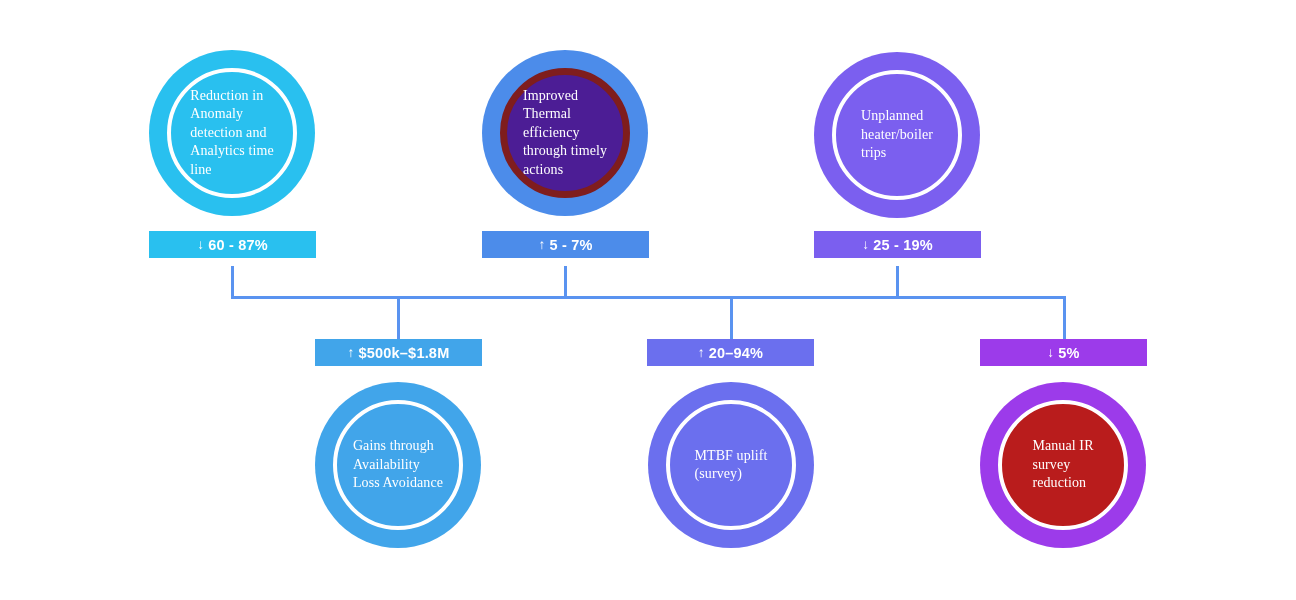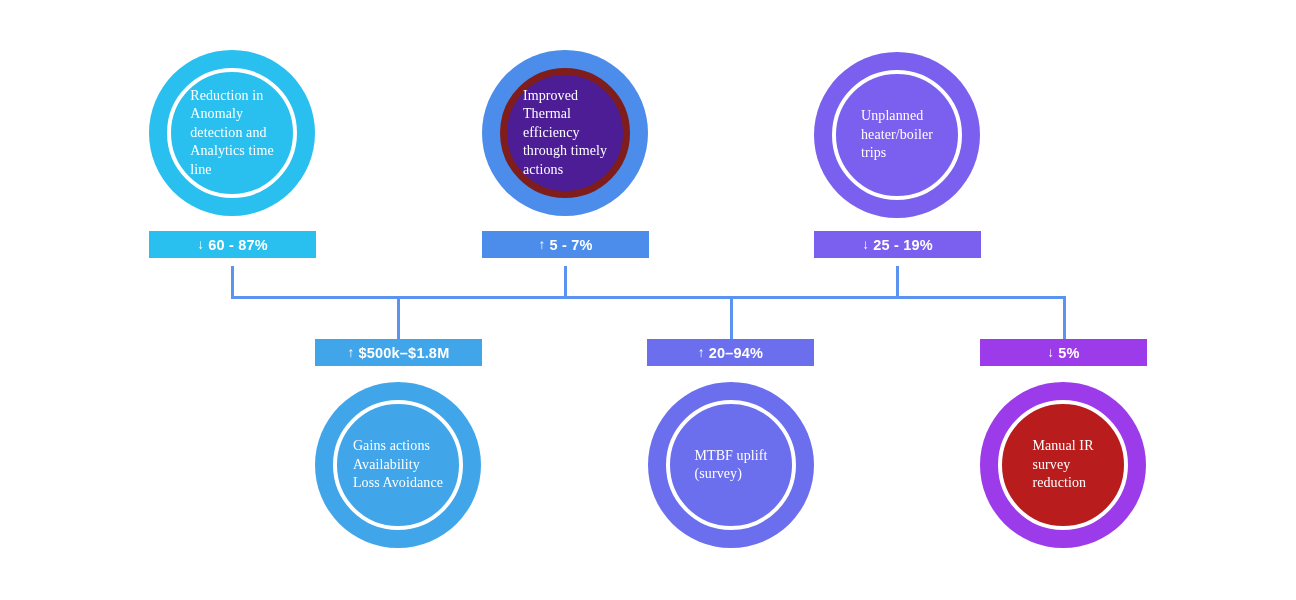--- a/index.html
+++ b/index.html
@@ -148,21 +148,21 @@
     <span>20–94%</span>
   </div>
 
   <div class="metric-pill" style="left:980px; top:339px; width:167px; background:#9C3BEA;">
     <span class="arrow">↓</span>
     <span>5%</span>
   </div>
 
   <div class="node-circle" style="left:315px; top:382px; background:#41A5EA;">
     <div class="inner-disc" style="background:#41A5EA; border:4px solid #ffffff;">
-      <span class="node-label">Gains actions
+      <span class="node-label">Gains through
 Availability
 Loss Avoidance</span>
     </div>
   </div>
 
   <div class="node-circle" style="left:648px; top:382px; background:#6B6FEE;">
     <div class="inner-disc" style="background:#6B6FEE; border:4px solid #ffffff;">
       <span class="node-label">MTBF uplift
 (survey)</span>
     </div>

